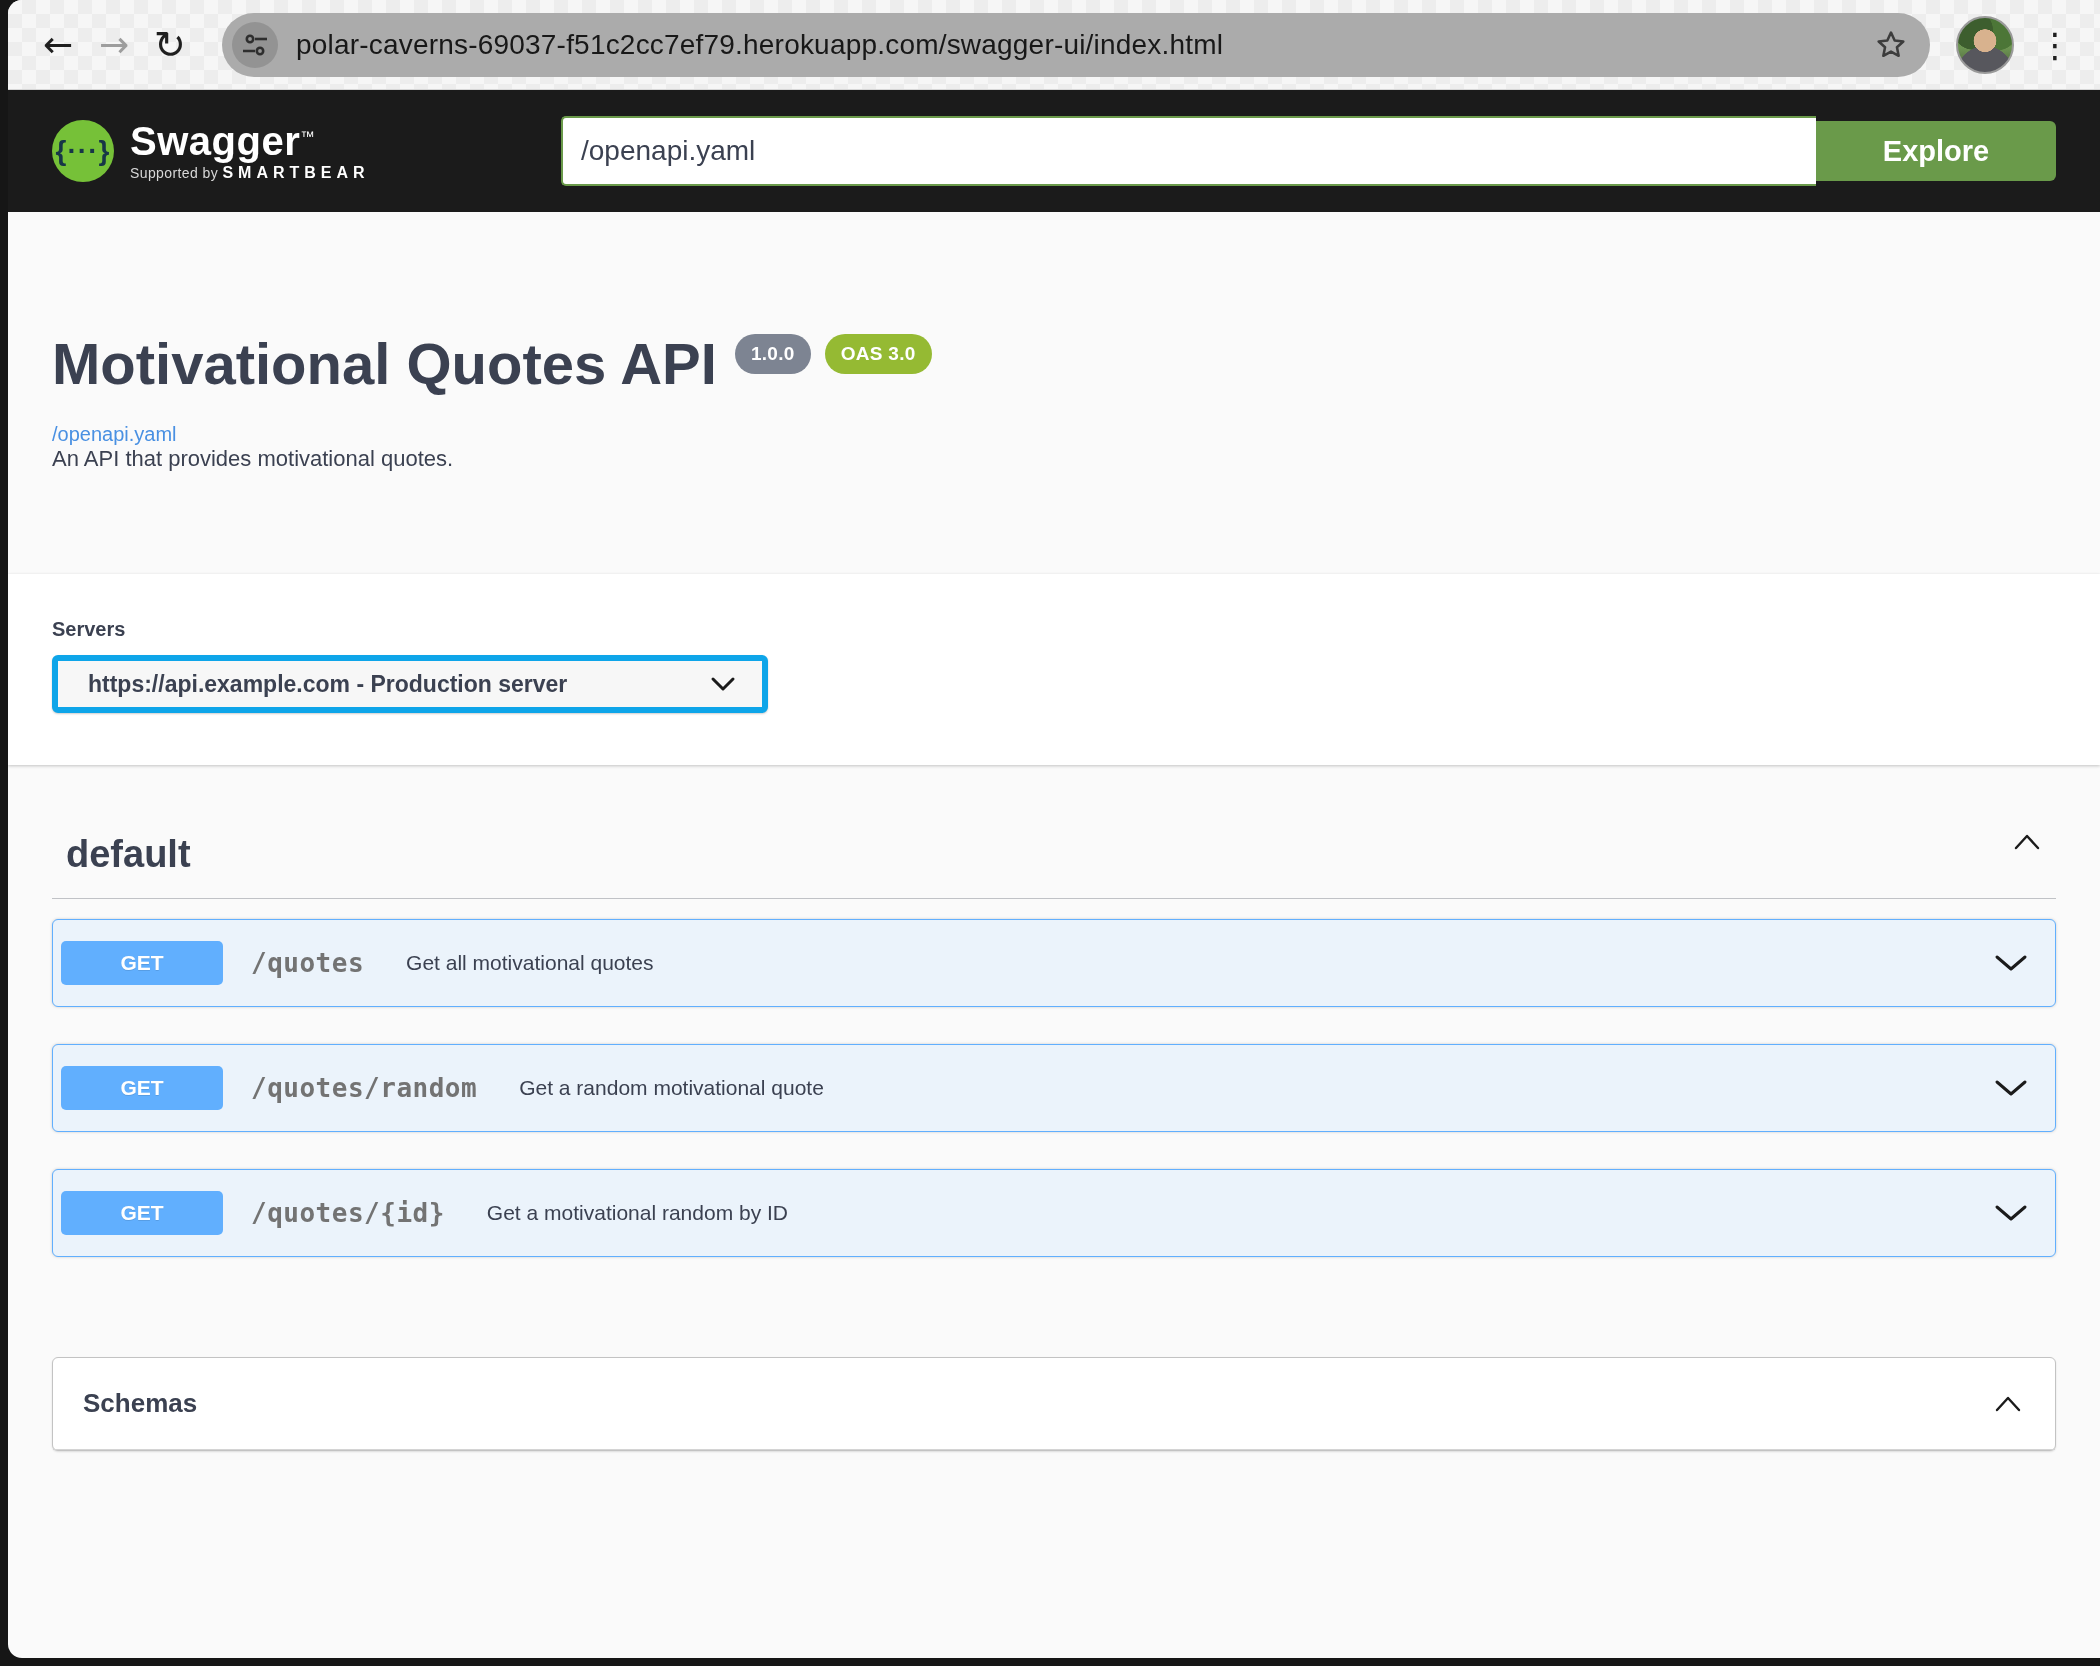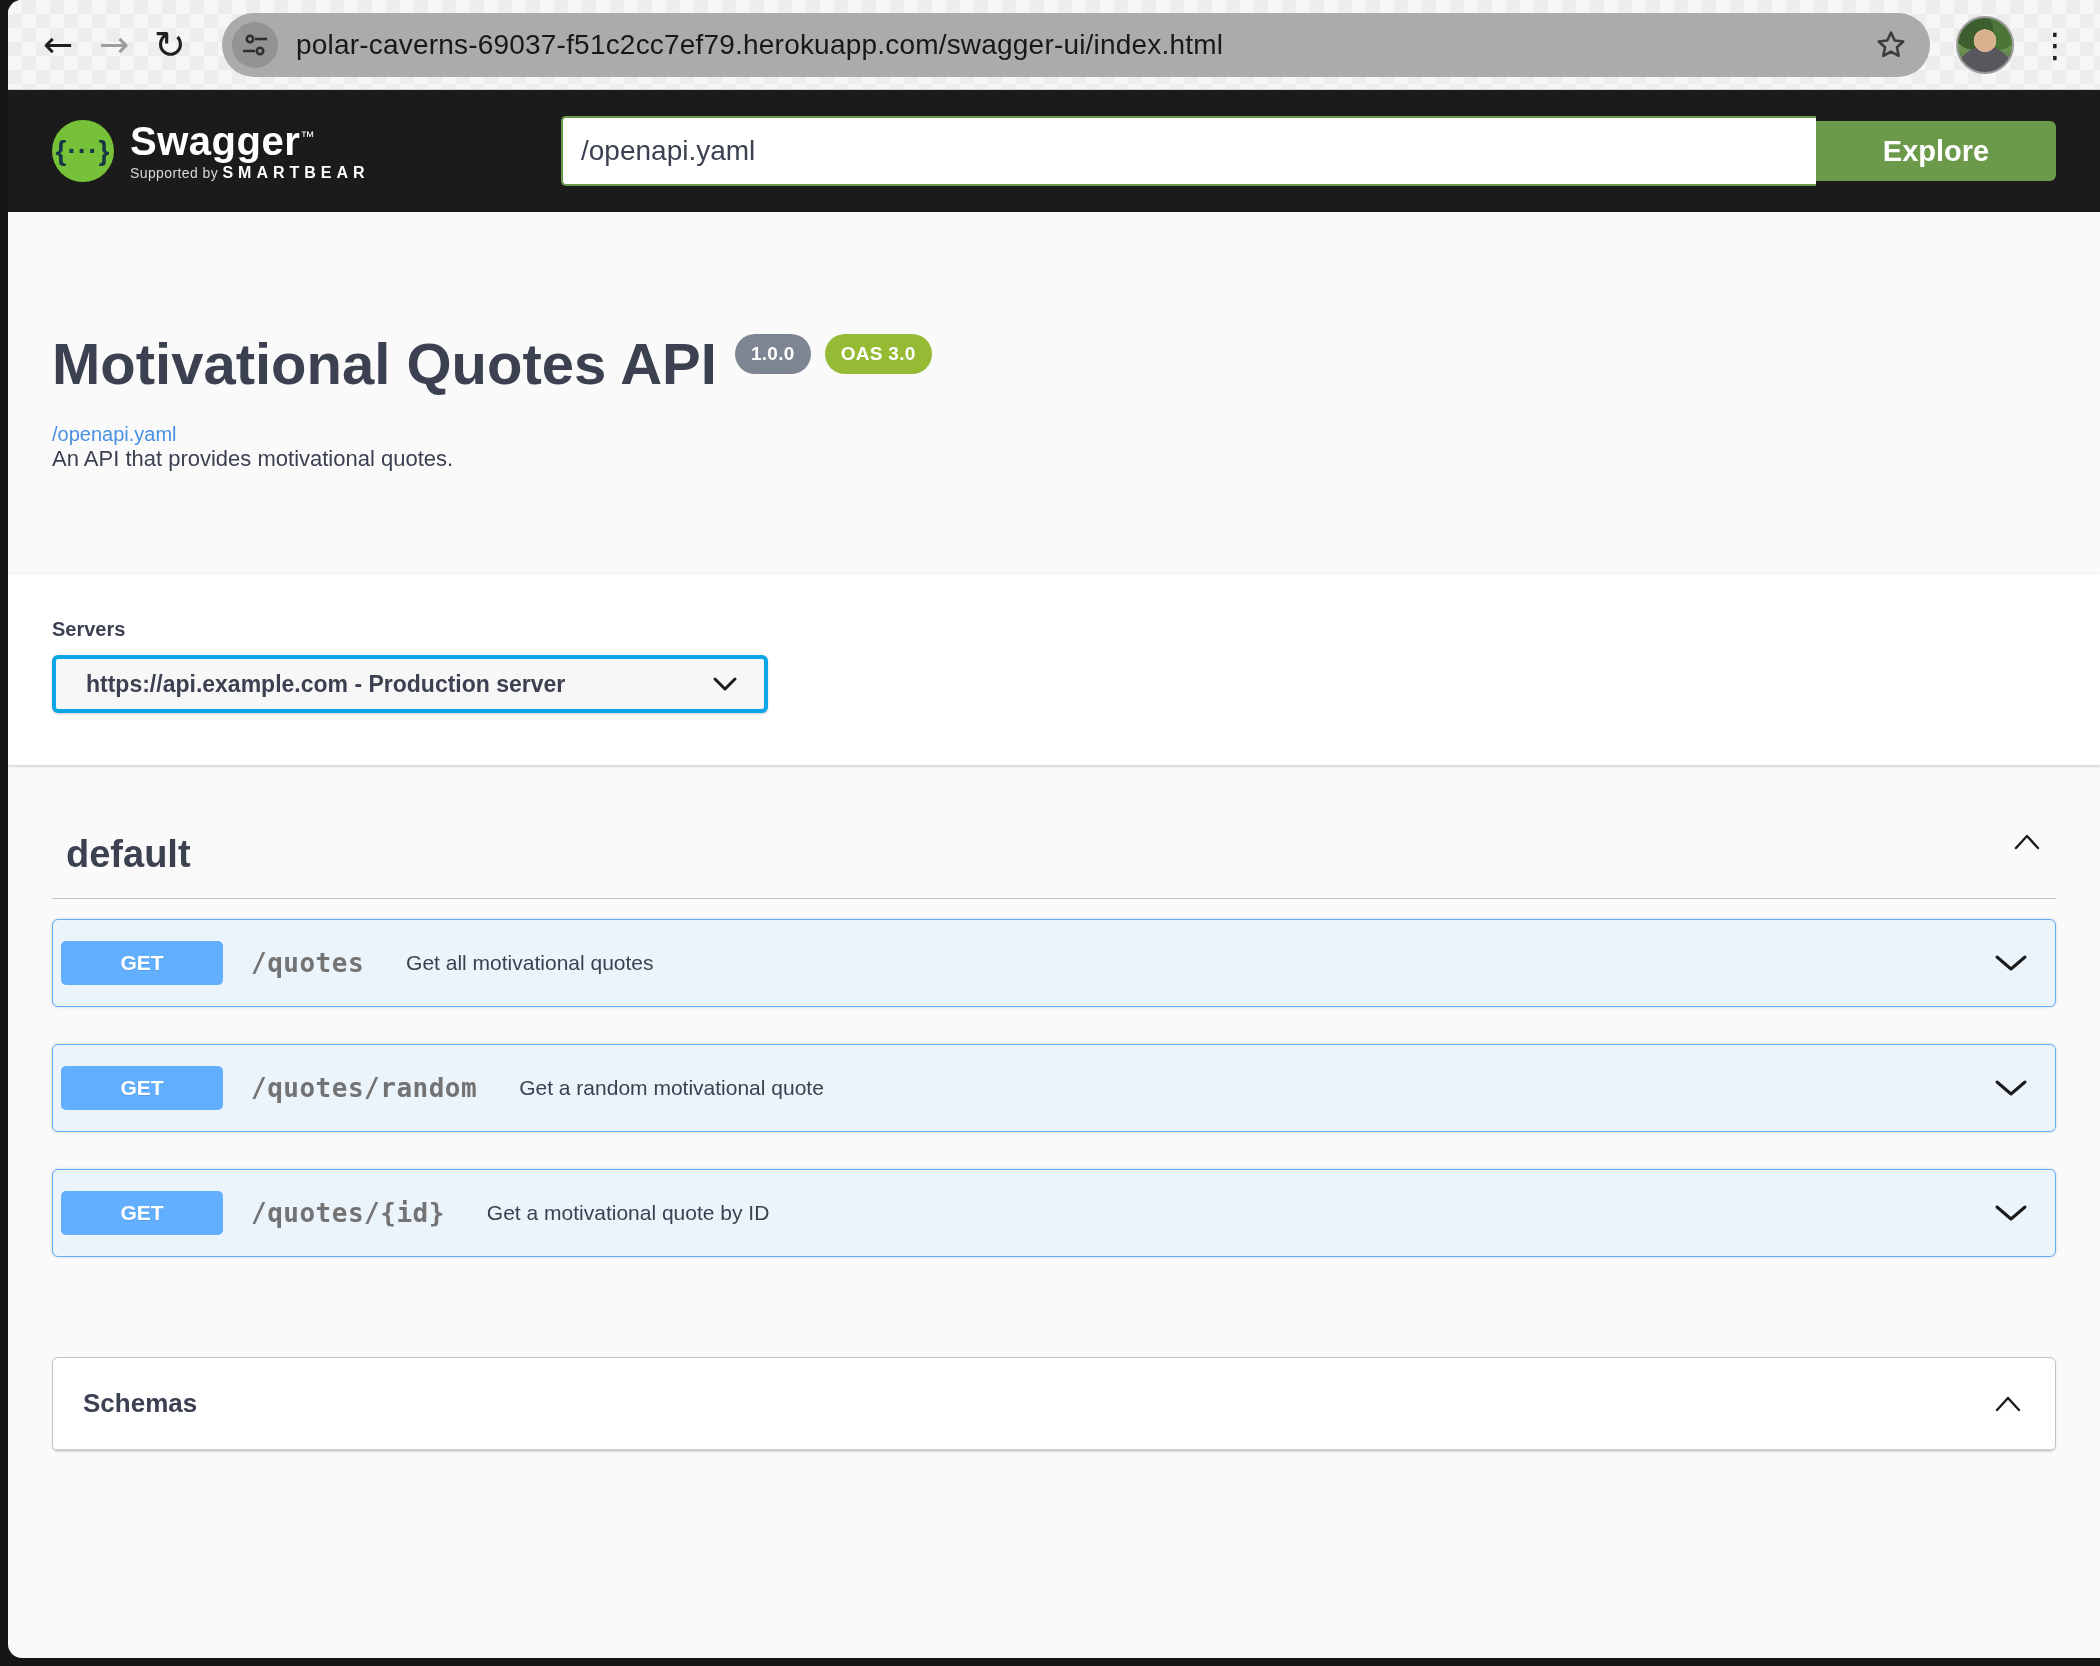--- a/index.html
+++ b/index.html
@@ -137,21 +137,21 @@
   .scheme-container {
     margin-top:102px;
     background:#ffffff;
     box-shadow:0 1px 3px 0 rgba(0,0,0,0.22);
     padding:44px 44px 52px 44px;
   }
   .servers-label { font-size:20px; font-weight:bold; color:#3b4151; }
   .server-select {
     margin-top:14px;
     width:716px; height:58px;
-    border:4px solid #0ea5e9; border-radius:6px;
+    border:6px solid #0ea5e9; border-radius:6px;
     background:#f7f7f7;
     display:flex; align-items:center; justify-content:space-between;
     padding:0 26px 0 30px;
     cursor:pointer;
     box-shadow:0 1px 2px 0 rgba(0,0,0,0.20);
   }
   .server-select-text { font-size:23px; font-weight:bold; color:#3b4151; }
   
   .content { padding:68px 44px 0 44px; }
   .tag-header {
@@ -312,21 +312,21 @@
           <span class="op-path">/quotes/random</span>
           <span class="op-summary">Get a random motivational quote</span>
           <svg class="icon" width="36" height="20" viewBox="0 0 36 20">
             <polyline points="4,4 18,16 32,4" fill="none" stroke="#1b1b1b" stroke-width="3" stroke-linecap="round" stroke-linejoin="round"></polyline>
           </svg>
         </div>
 
         <div class="opblock">
           <span class="method-badge">GET</span>
           <span class="op-path">/quotes/{id}</span>
-          <span class="op-summary">Get a motivational quote by ID</span>
+          <span class="op-summary">Get a motivational random by ID</span>
           <svg class="icon" width="36" height="20" viewBox="0 0 36 20">
             <polyline points="4,4 18,16 32,4" fill="none" stroke="#1b1b1b" stroke-width="3" stroke-linecap="round" stroke-linejoin="round"></polyline>
           </svg>
         </div>
       </div>
     </div>
 
     <div class="models-card">
       <div class="models-header">
         <span class="models-title">Schemas</span>

